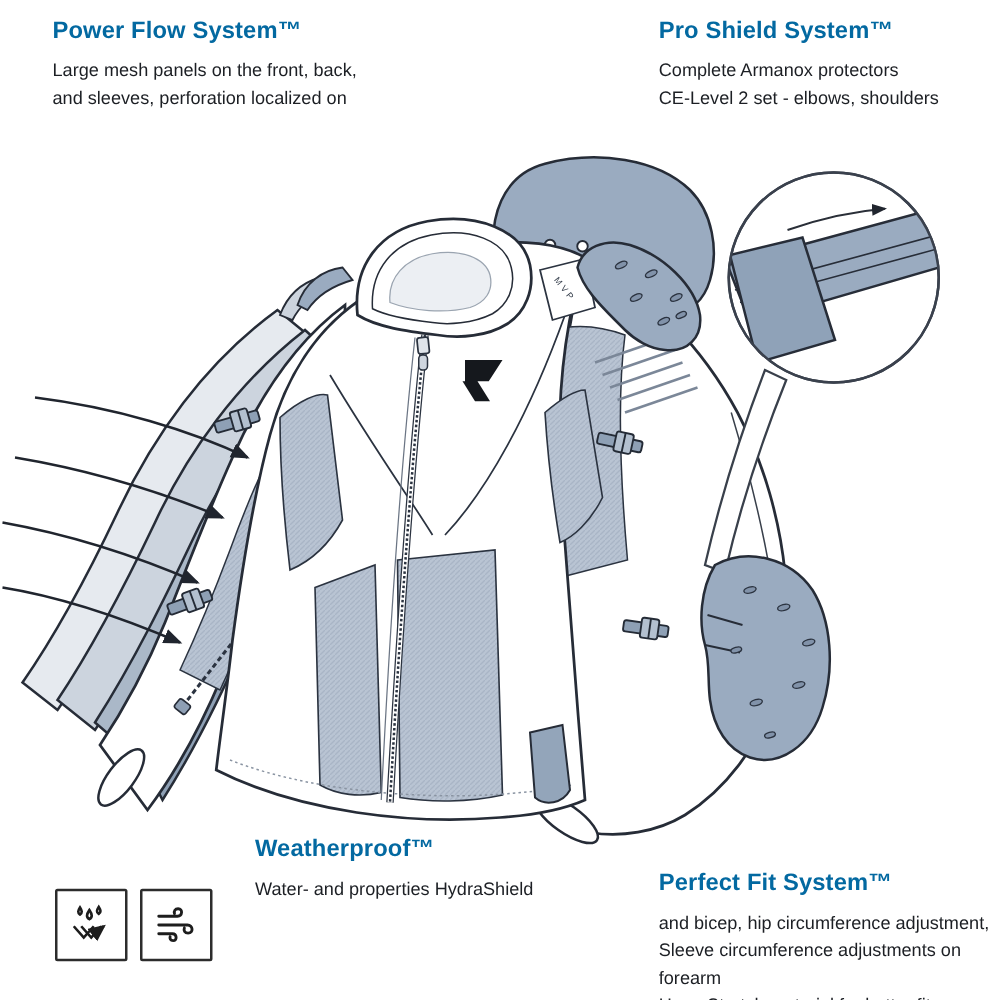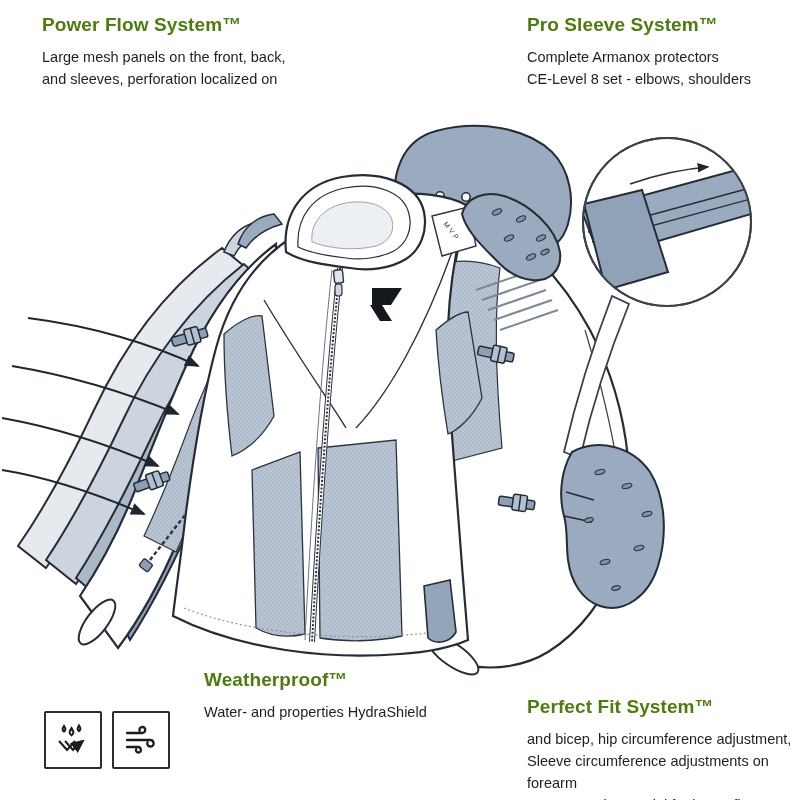--- a/index.html
+++ b/index.html
@@ -5,21 +5,21 @@
   html,body{margin:0;padding:0;}
   body{
     width:800px;height:800px;position:relative;overflow:hidden;
     background:#ffffff;color:#17191d;
     font-family:"Liberation Sans", sans-serif;
     -webkit-font-smoothing:antialiased;
   }
   .illustration{position:absolute;inset:0;z-index:0;}
   .feature{position:absolute;z-index:2;}
   .feature h2{
-    margin:0 0 10px 0;font-size:19px;font-weight:700;color:#4d7c0f;letter-spacing:.1px;
+    margin:0 0 10px 0;font-size:19px;font-weight:700;color:#0369a1;letter-spacing:.1px;
   }
   .feature .desc{font-size:14.5px;line-height:1.52;color:#1c1f24;}
   .feature .desc span{display:block;}
   .f-top-left{left:42px;top:14px;}
   .f-top-right{left:527px;top:14px;}
   .f-bottom-left{left:204px;top:669px;}
   .f-bottom-right{left:527px;top:696px;}
   .icon-row{position:absolute;left:44px;top:711px;display:flex;gap:10px;z-index:2;}
   .icon-box{
     width:54px;height:54px;border:2px solid #2c2c2c;border-radius:2px;background:#fff;
@@ -184,24 +184,24 @@
 
 <div class="feature f-top-left">
   <h2>Power Flow System™</h2>
   <div class="desc">
     <span>Large mesh panels on the front, back,</span>
     <span>and sleeves, perforation localized on</span>
   </div>
 </div>
 
 <div class="feature f-top-right">
-  <h2>Pro Sleeve System™</h2>
+  <h2>Pro Shield System™</h2>
   <div class="desc">
     <span>Complete Armanox protectors</span>
-    <span>CE-Level 8 set - elbows, shoulders</span>
+    <span>CE-Level 2 set - elbows, shoulders</span>
   </div>
 </div>
 
 <div class="icon-row">
   <div class="icon-box">
     <svg width="40" height="40" viewBox="0 0 40 40">
       <defs>
         <marker id="wah" markerWidth="8" markerHeight="8" refX="5.5" refY="3" orient="auto">
           <path d="M0,0 L6.5,3 L0,6 Z" fill="#1d1d1d"></path>
         </marker>

